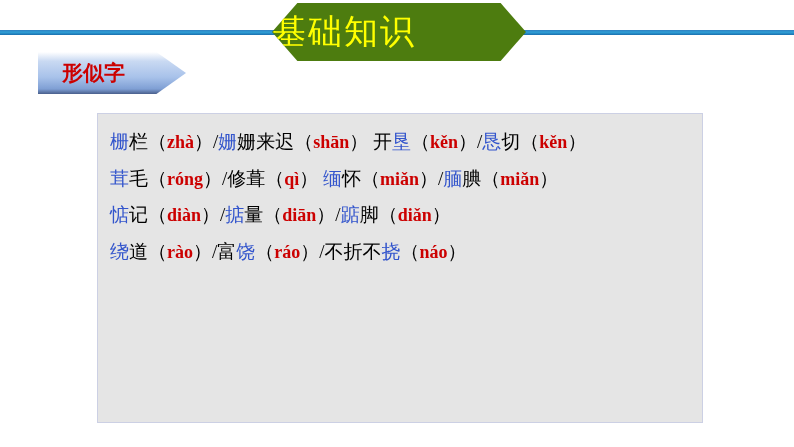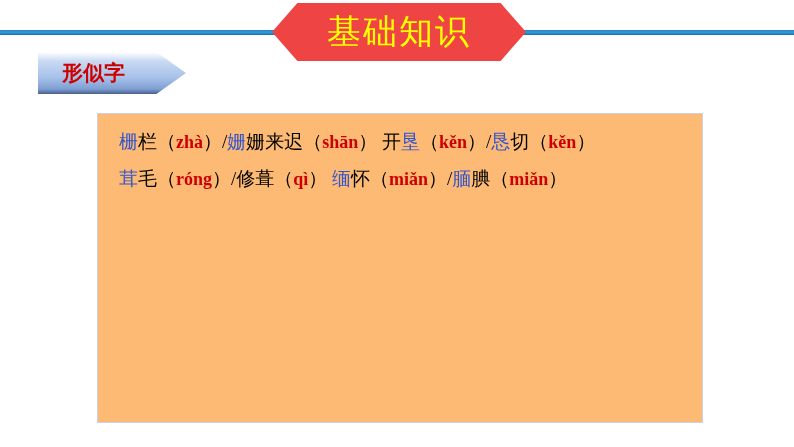--- a/index.html
+++ b/index.html
@@ -34,26 +34,25 @@
   .rule-left  { left: 0px;   width: 312px; }
   .rule-right { left: 520px; width: 274px; }
 
   
   #title-banner {
     position: absolute;
     left: 272px;
     top: 3px;
     width: 254px;
     height: 58px;
-    background: #ef4444;
+    background: #4d7c0f;
     -webkit-clip-path: polygon(10% 0%, 90% 0%, 100% 50%, 90% 100%, 10% 100%, 0% 50%);
     clip-path: polygon(10% 0%, 90% 0%, 100% 50%, 90% 100%, 10% 100%, 0% 50%);
     display: flex;
     align-items: center;
-    justify-content: center;
   }
   #title-text {
     color: #ffff00;
     font-size: 34px;
     letter-spacing: 2px;
     font-family: "Liberation Serif", "DejaVu Serif", serif;
     line-height: 1;
     white-space: nowrap;
   }
 
@@ -85,24 +84,24 @@
     white-space: nowrap;
   }
 
   
   #content-box {
     position: absolute;
     left: 97px;
     top: 113px;
     width: 606px;
     height: 310px;
-    background: #fdba74;
+    background: #e5e5e5;
     border: 1px solid #ccd0e4;
     box-sizing: border-box;
-    padding: 10px 0 0 21px;
+    padding: 10px 0 0 12px;
   }
 
   .line {
     font-size: 19px;
     line-height: 36.5px;
     white-space: nowrap;
     color: #000000;
     font-family: "Liberation Serif", "DejaVu Serif", serif;
   }
   .k   { color: #3355cc; }              
@@ -124,14 +123,16 @@
   <div id="subtab">
     <span id="subtab-text">形似字</span>
   </div>
 
 </div>
 
 <div id="content-box">
   <div id="lines-host">
       <div class="line"><span class="k">栅</span><span class="blk">栏（</span><span class="p">zhà</span><span class="blk">）/</span><span class="k">姗</span><span class="blk">姗来迟（</span><span class="p">shān</span><span class="blk">）</span><span class="blk">      </span><span class="blk">开</span><span class="k">垦</span><span class="blk">（</span><span class="p">kěn</span><span class="blk">）/</span><span class="k">恳</span><span class="blk">切（</span><span class="p">kěn</span><span class="blk">）</span></div>
       <div class="line"><span class="k">茸</span><span class="blk">毛（</span><span class="p">róng</span><span class="blk">）/修</span><span class="blk">葺</span><span class="blk">（</span><span class="p">qì</span><span class="blk">）</span><span class="blk">          </span><span class="k">缅</span><span class="blk">怀（</span><span class="p">miǎn</span><span class="blk">）/</span><span class="k">腼</span><span class="blk">腆（</span><span class="p">miǎn</span><span class="blk">）</span></div>
+      <div class="line"><span class="k">惦</span><span class="blk">记（</span><span class="p">diàn</span><span class="blk">）/</span><span class="k">掂</span><span class="blk">量（</span><span class="p">diān</span><span class="blk">）/</span><span class="k">踮</span><span class="blk">脚（</span><span class="p">diǎn</span><span class="blk">）</span></div>
+      <div class="line"><span class="k">绕</span><span class="blk">道（</span><span class="p">rào</span><span class="blk">）/富</span><span class="k">饶</span><span class="blk">（</span><span class="p">ráo</span><span class="blk">）/不折不</span><span class="k">挠</span><span class="blk">（</span><span class="p">náo</span><span class="blk">）</span></div>
     </div>
 </div>
 
 </body></html>

